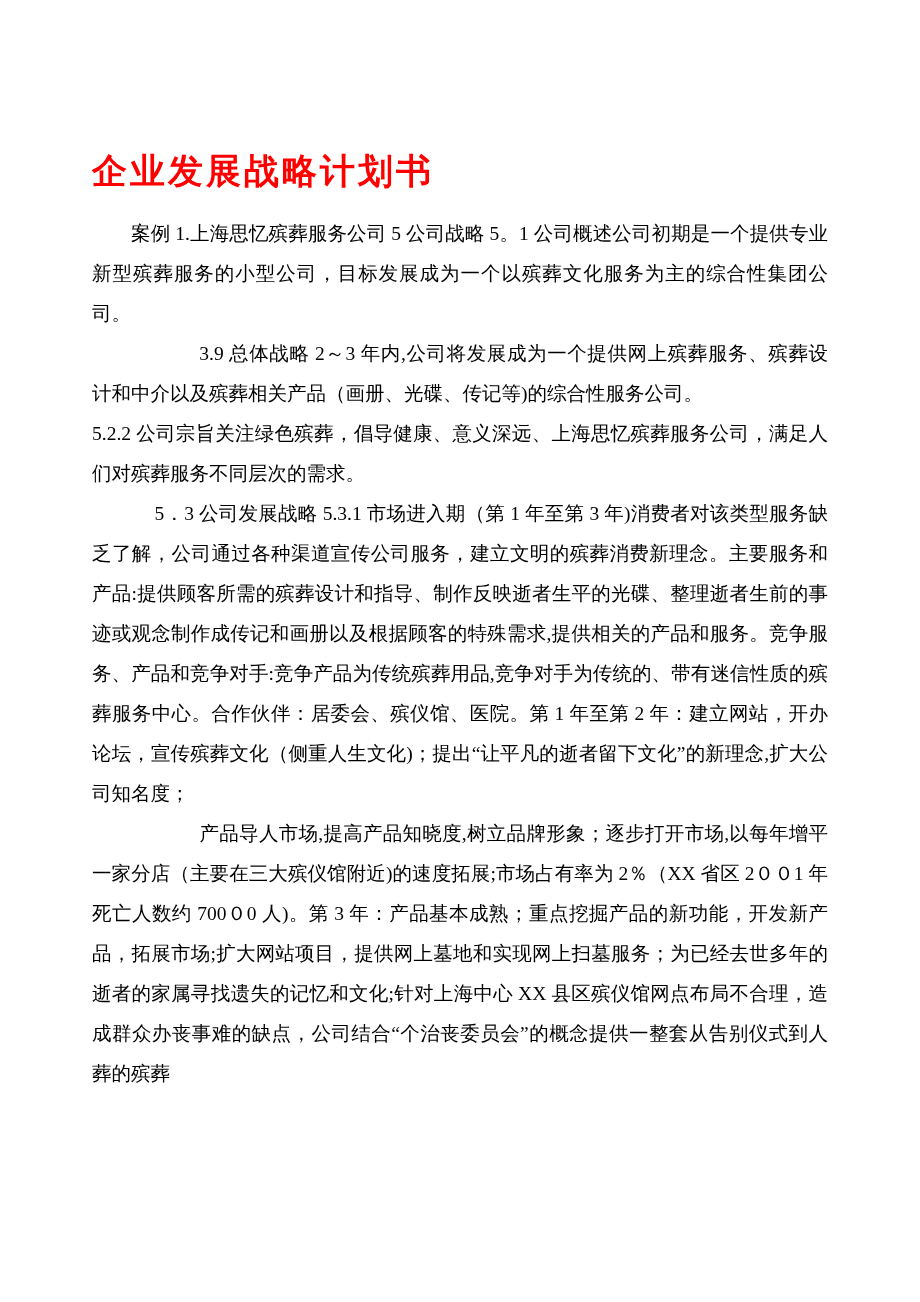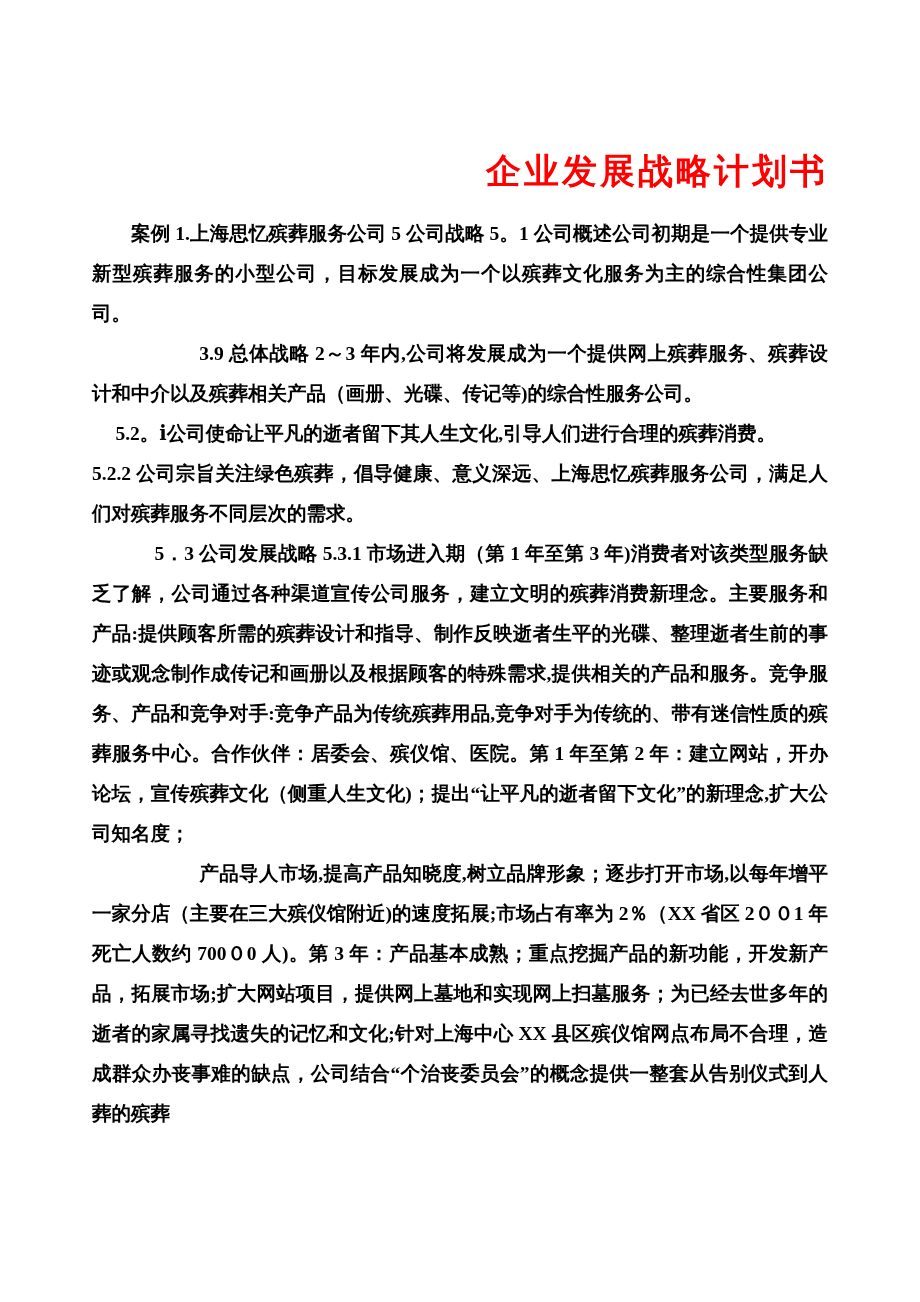--- a/index.html
+++ b/index.html
@@ -16,21 +16,21 @@
   }
   .page {
     position: relative;
     width: 920px;
     height: 1302px;
     box-sizing: border-box;
     padding: 150px 92px 0 92px;
     background: #ffffff;
   }
   .doc-title {
-    text-align: right;
+    text-align: left;
     color: #ff0000;
     font-family: "DejaVu Serif", "Liberation Serif", serif;
     font-weight: bold;
     font-size: 35px;
     letter-spacing: 3px;
     margin: 0 0 22px 0;
     line-height: 1.2;
   }
   .body-text {
     font-size: 19.5px;
@@ -40,21 +40,20 @@
     color: #000000;
     margin: 0;
     text-indent: 0;
   }
   .para {
     margin: 0;
     font-size: 19.5px;
     line-height: 40px;
     text-align: justify;
     text-justify: inter-ideograph;
-    font-weight: bold;
   }
   .indent2 {
     text-indent: 2em;
   }
   .sp-wide {
     display: inline-block;
     width: 5.5em;
   }
   .sp-mid {
     display: inline-block;
@@ -71,21 +70,20 @@
 <div class="page">
 
   <h1 class="doc-title">企业发展战略计划书</h1>
 
   <div class="body-text">
 
     <p class="para indent2">案例 1.上海思忆殡葬服务公司 5 公司战略 5。1 公司概述公司初期是一个提供专业新型殡葬服务的小型公司，目标发展成为一个以殡葬文化服务为主的综合性集团公司。</p>
 
     <p class="para"><span class="sp-wide"></span><span>3.9 总体战略 2～3 年内,公司将发展成为一个提供网上殡葬服务、殡葬设计和中介以及殡葬相关产品（画册、光碟、传记等)的综合性服务公司。</span></p>
 
-    <p class="para"><span class="sp-small"></span><span>5.2。ⅰ公司使命让平凡的逝者留下其人生文化,引导人们进行合理的殡葬消费。</span></p>
 
     <p class="para">5.2.2 公司宗旨关注绿色殡葬，倡导健康、意义深远、上海思忆殡葬服务公司，满足人们对殡葬服务不同层次的需求。</p>
 
     <p class="para"><span class="sp-mid"></span><span>5．3 公司发展战略 5.3.1 市场进入期（第 1 年至第 3 年)消费者对该类型服务缺乏了解，公司通过各种渠道宣传公司服务，建立文明的殡葬消费新理念。主要服务和产品:提供顾客所需的殡葬设计和指导、制作反映逝者生平的光碟、整理逝者生前的事迹或观念制作成传记和画册以及根据顾客的特殊需求,提供相关的产品和服务。竞争服务、产品和竞争对手:竞争产品为传统殡葬用品,竞争对手为传统的、带有迷信性质的殡葬服务中心。合作伙伴：居委会、殡仪馆、医院。第 1 年至第 2 年：建立网站，开办论坛，宣传殡葬文化（侧重人生文化)；提出“让平凡的逝者留下文化”的新理念,扩大公司知名度；</span></p>
 
     <p class="para"><span class="sp-wide"></span><span>产品导人市场,提高产品知晓度,树立品牌形象；逐步打开市场,以每年增平一家分店（主要在三大殡仪馆附近)的速度拓展;市场占有率为 2％（XX 省区 2００1 年死亡人数约 700０0 人)。第 3 年：产品基本成熟；重点挖掘产品的新功能，开发新产品，拓展市场;扩大网站项目，提供网上墓地和实现网上扫墓服务；为已经去世多年的逝者的家属寻找遗失的记忆和文化;针对上海中心 XX 县区殡仪馆网点布局不合理，造成群众办丧事难的缺点，公司结合“个治丧委员会”的概念提供一整套从告别仪式到人葬的殡葬</span></p>
 
   </div>
 </div>
 

